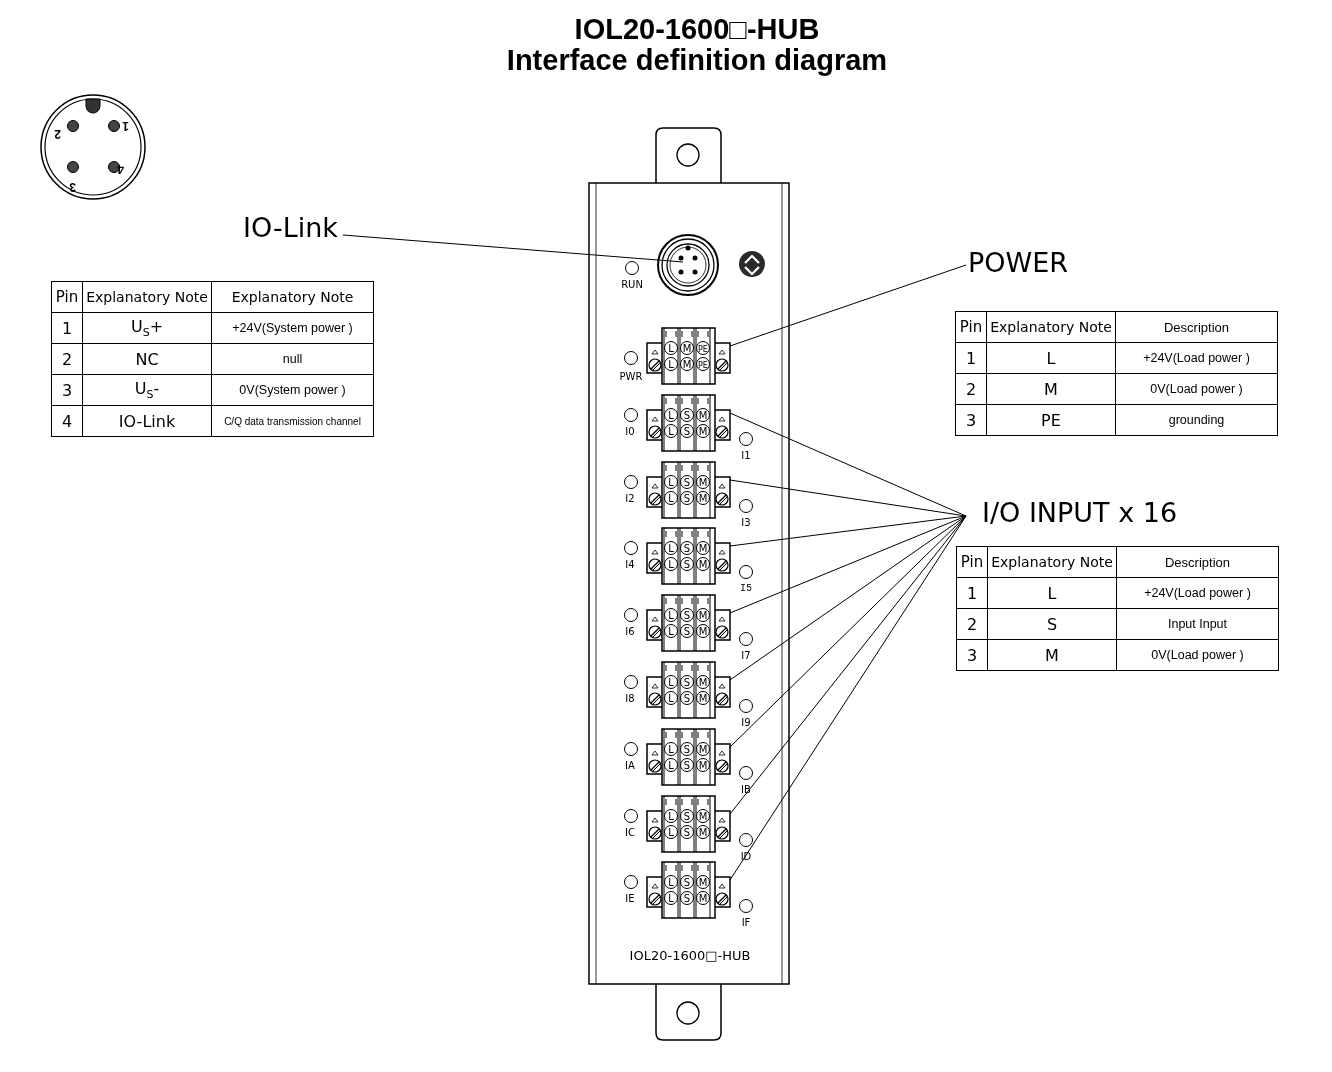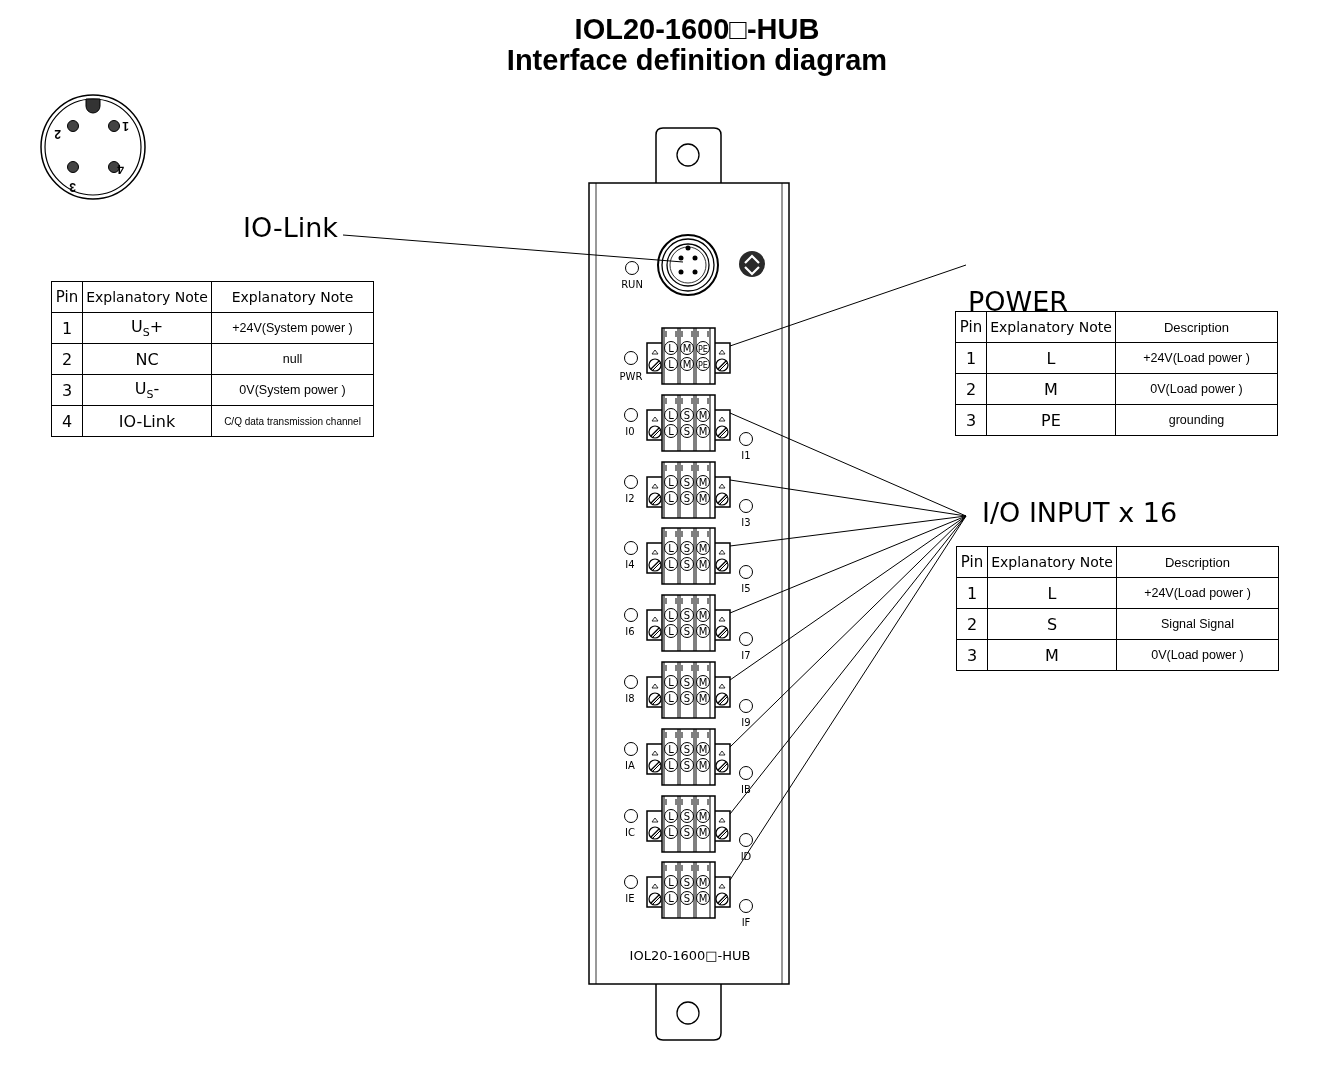--- a/index.html
+++ b/index.html
@@ -397,33 +397,33 @@
       <line x1="730" y1="546" x2="966" y2="516" stroke="#000" stroke-width="1"></line>
       <line x1="730" y1="613" x2="966" y2="516" stroke="#000" stroke-width="1"></line>
       <line x1="730" y1="680" x2="966" y2="516" stroke="#000" stroke-width="1"></line>
       <line x1="730" y1="747" x2="966" y2="516" stroke="#000" stroke-width="1"></line>
       <line x1="730" y1="814" x2="966" y2="516" stroke="#000" stroke-width="1"></line>
       <line x1="730" y1="880" x2="966" y2="516" stroke="#000" stroke-width="1"></line>
     </g>
 </svg>
 
 <div class="lbl-big" style="left:243px; top:212px;">IO-Link</div>
-<div class="lbl-big" style="left:968px; top:247px;margin-top:39px;">POWER</div>
+<div class="lbl-big" style="left:968px; top:247px;">POWER</div>
 <div class="lbl-big" style="left:982px; top:497px;">I/O INPUT x 16</div>
 
 <div class="dev-label" style="left:617px; top:279px;">RUN</div>
 <div class="dev-label" style="left:616px; top:371px;">PWR</div>
 
 <div id="led-labels">
     <div class="dev-label" style="left: 615px; top: 426px;">I0</div>
     <div class="dev-label" style="left: 731px; top: 450px;">I1</div>
     <div class="dev-label" style="left: 615px; top: 493px;">I2</div>
     <div class="dev-label" style="left: 731px; top: 517px;">I3</div>
     <div class="dev-label" style="left: 615px; top: 559px;">I4</div>
-    <div class="dev-label" style="left: 731px; top: 583px;">I5</div>
+    <div class="dev-label" style="left: 731px; top: 583px; font-family: Liberation Mono, monospace;">I5</div>
     <div class="dev-label" style="left: 615px; top: 626px;">I6</div>
     <div class="dev-label" style="left: 731px; top: 650px;">I7</div>
     <div class="dev-label" style="left: 615px; top: 693px;">I8</div>
     <div class="dev-label" style="left: 731px; top: 717px; text-align: center;">I9</div>
     <div class="dev-label" style="left: 615px; top: 760px;">IA</div>
     <div class="dev-label" style="left: 731px; top: 784px;">IB</div>
     <div class="dev-label" style="left: 615px; top: 827px;">IC</div>
     <div class="dev-label" style="left: 731px; top: 851px;">ID</div>
     <div class="dev-label" style="left: 615px; top: 893px;">IE</div>
     <div class="dev-label" style="left: 731px; top: 917px;">IF</div>
@@ -494,21 +494,21 @@
     <th style="font-family:'Liberation Sans',sans-serif; font-size:13px;">Description</th>
   </tr>
   <tr>
         <td class="pin">1</td>
         <td class="note">L</td>
         <td class="desc">+24V(Load power )</td>
       </tr>
   <tr>
         <td class="pin">2</td>
         <td class="note">S</td>
-        <td class="desc">Signal Signal</td>
+        <td class="desc">Input Input</td>
       </tr>
   <tr>
         <td class="pin">3</td>
         <td class="note">M</td>
         <td class="desc">0V(Load power )</td>
       </tr>
 </tbody>
   </table>
 
 </body></html>

